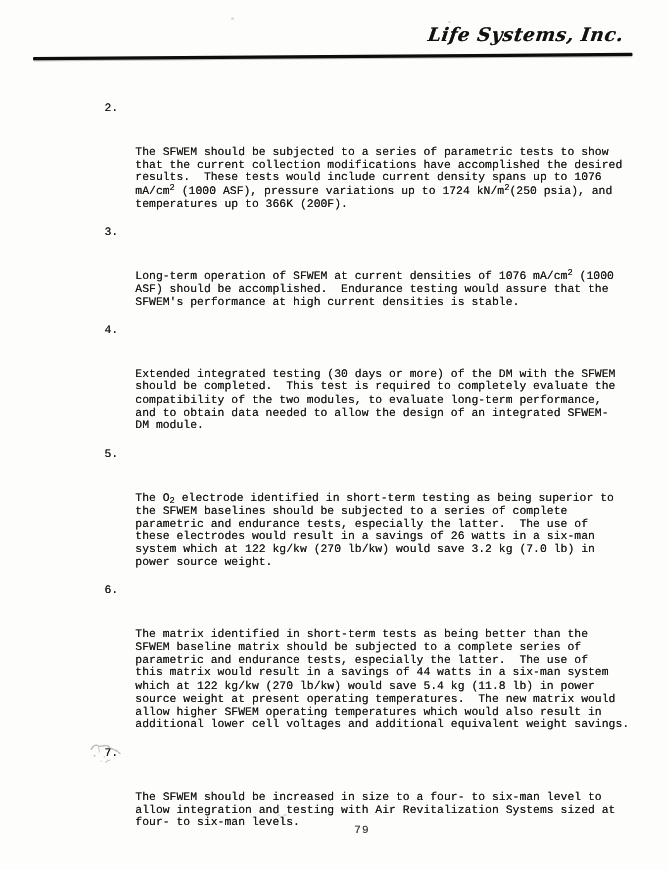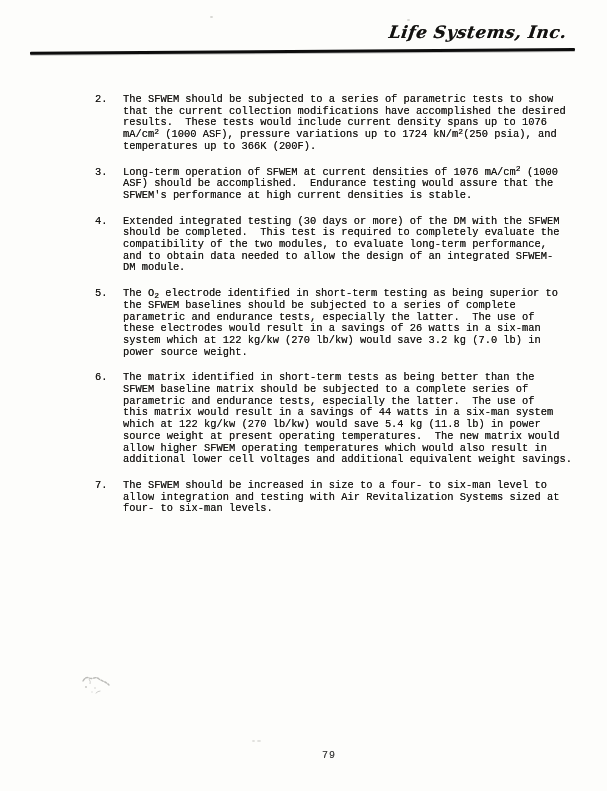--- a/index.html
+++ b/index.html
@@ -53,20 +53,21 @@
     font-size:10.4px;
     line-height:11.7px;
     text-shadow:0 0 0.5px rgba(20,20,20,0.75);
   }
   .body{
     flex:1;
     font-size:10.4px;
     line-height:11.7px;
     white-space:pre-wrap;
     text-shadow:0 0 0.5px rgba(20,20,20,0.75);
+    margin-top:40px;
   }
   .body sup{
     font-size:8px;
     line-height:0;
     position:relative;top:-3.5px;
     vertical-align:baseline;
   }
   .body sub{
     font-size:8px;
     line-height:0;

